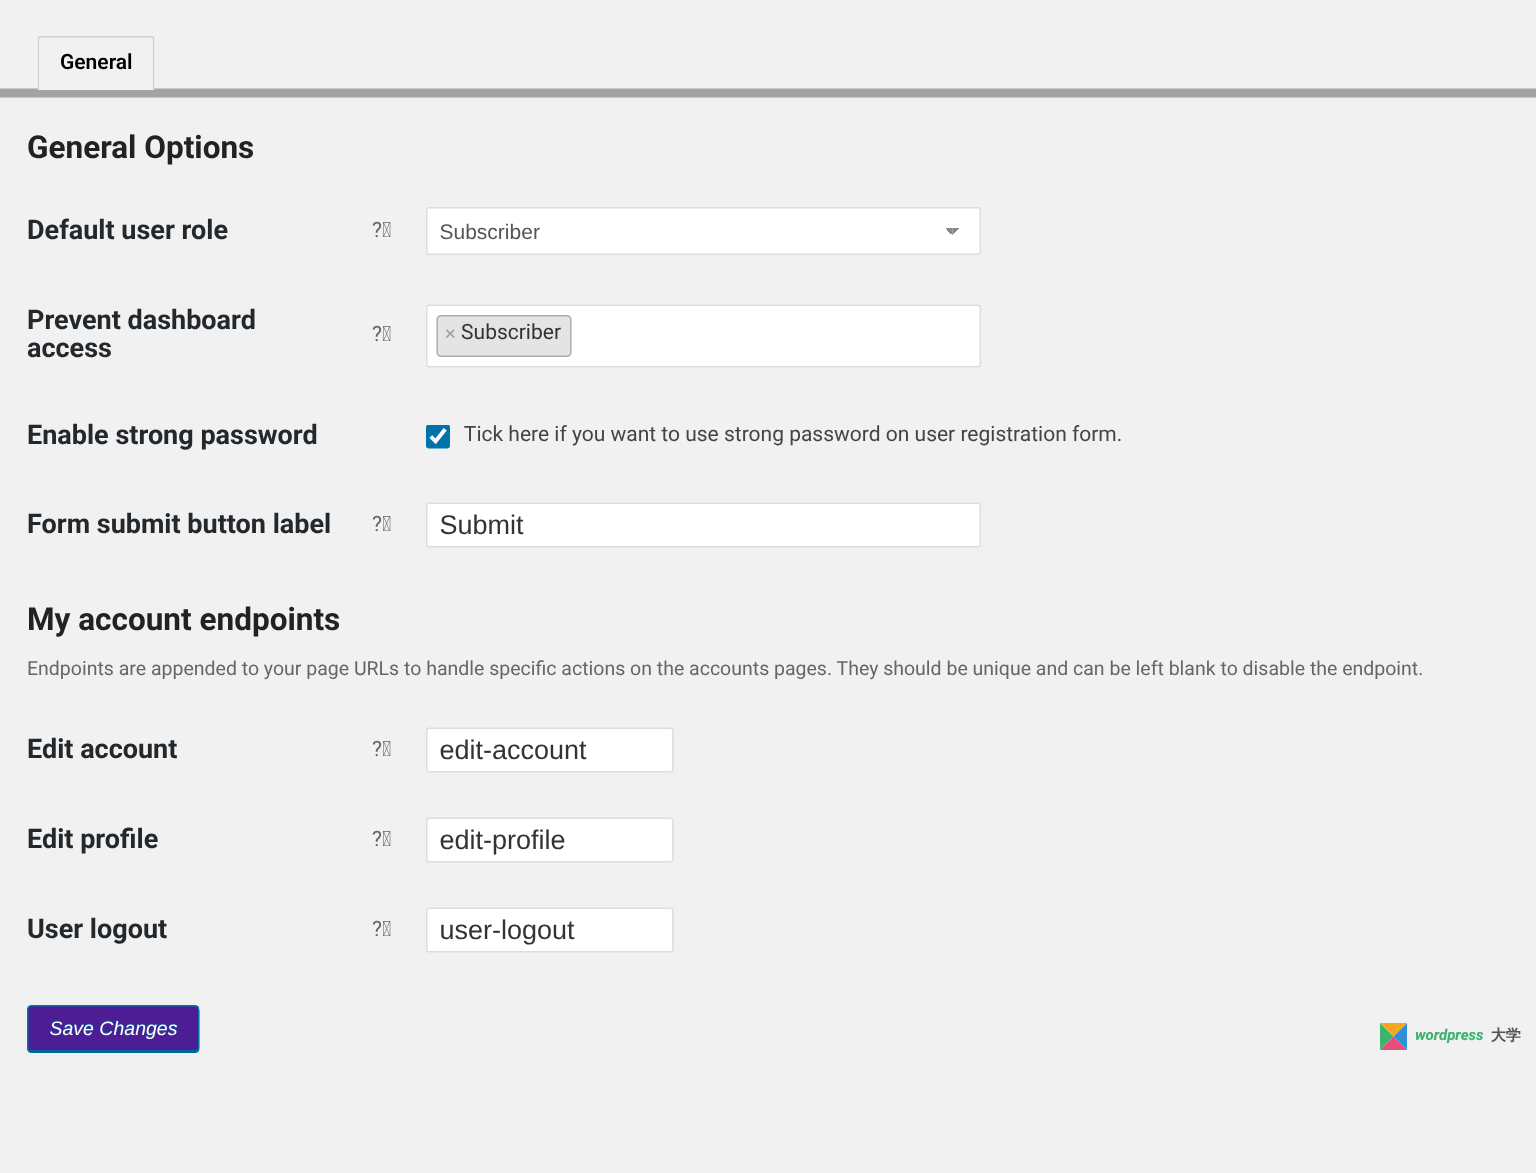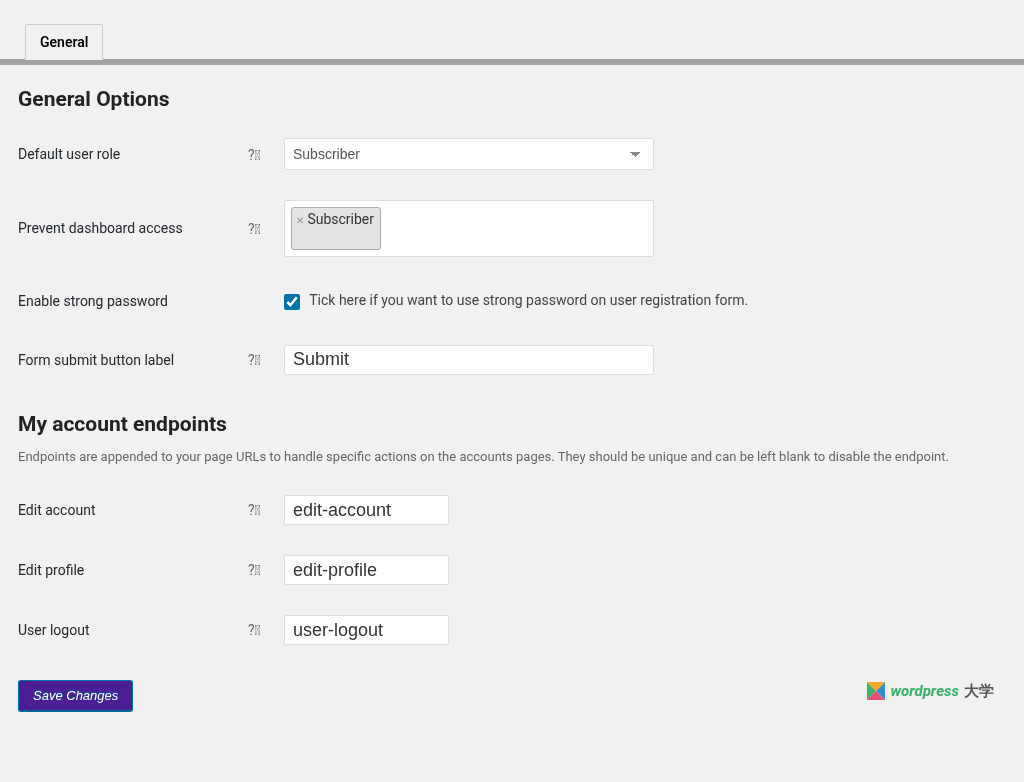--- a/index.html
+++ b/index.html
@@ -49,25 +49,25 @@
       font-weight: 700;
       margin: 5px 0 15px 0;
       color: #222;
     }
     .form-table {
       width: 100%;
       border-collapse: collapse;
     }
     .form-table th {
       text-align: left;
-      font-weight: 400;
+      font-weight: 700;
       vertical-align: middle;
       width: 220px;
       padding: 20px 10px 20px 0;
-      font-size: 14px;
+      font-size: 18px;
       color: #23282d;
     }
     .form-table td {
       padding: 15px 10px;
       vertical-align: middle;
     }
     .help-icon {
       display: inline-block;
       width: 16px;
       text-align: right;
@@ -104,21 +104,21 @@
       border: 1px solid #ddd;
       background: #fff;
       padding: 6px;
       border-radius: 2px;
     }
     .tag-input .tag {
       display: inline-block;
       background: #e4e4e4;
       border: 1px solid #aaa;
       border-radius: 3px;
-      padding: 2px 6px 18px 4px;
+      padding: 2px 6px 4px 4px;
       font-size: 14px;
       color: #333;
     }
     .tag-input .tag .x {
       color: #999;
       font-size: 10px;
       margin-right: 3px;
       cursor: pointer;
     }
     input[type="text"] {
@@ -157,23 +157,23 @@
       padding: 7px 14px;
       border-radius: 3px;
       cursor: pointer;
       box-shadow: 0 1px 0 #006799;
       text-shadow: 0 -1px 1px #006799;
       margin-top: 20px;
       font-style: italic;
     }
     .watermark {
       position: absolute;
-      right: 30px;
+      right: 10px;
       bottom: 82px;
-      font-size: 15px;
+      font-size: 10px;
       font-weight: bold;
       display: flex;
       align-items: center;
       gap: 5px;
     }
     .watermark .logo {
       display: inline-flex;
       width: 18px;
       height: 18px;
     }

